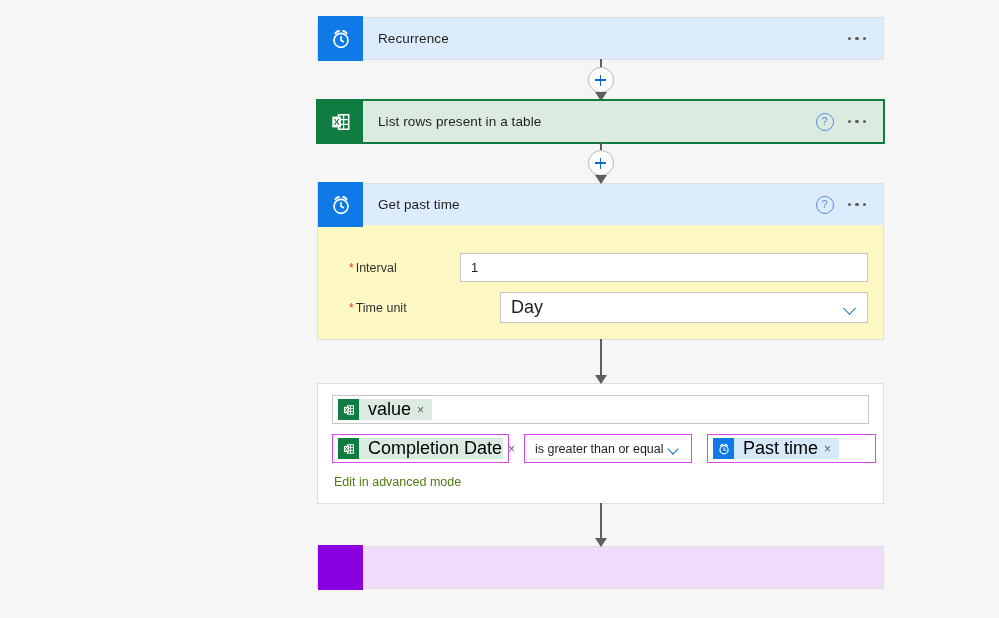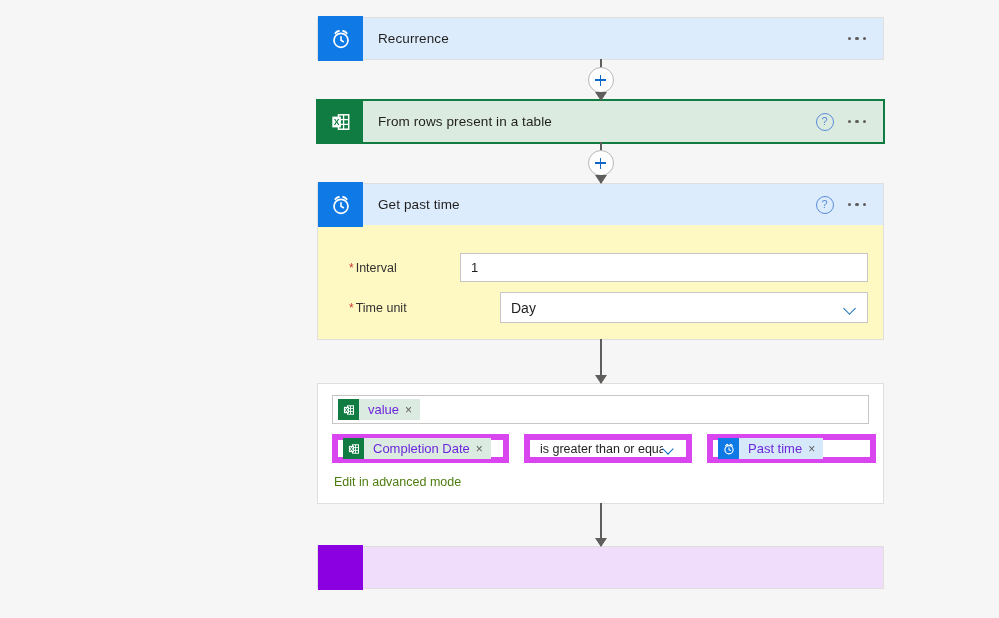--- a/index.html
+++ b/index.html
@@ -151,21 +151,21 @@
 
   .select-input {
     flex: 1 1 auto;
     height: 31px;
     border: 1px solid #c8c6c4;
     background: #fff;
     display: flex;
     align-items: center;
     justify-content: space-between;
     padding: 0 10px;
-    font-size: 14px;
+    font-size: 18px;
     color: #201f1e;
     box-sizing: border-box;
   }
 
   .chev {
     width: 13px;
     height: 8px;
     position: relative;
     flex: 0 0 13px;
   }
@@ -207,21 +207,21 @@
     margin-bottom: 10px;
   }
 
   .cond-row {
     display: flex;
     align-items: center;
     gap: 15px;
   }
 
   .cond-box {
-    border: 6px solid #d946ef;
+    border: 1px solid #d946ef;
     background: #fff;
     height: 29px;
     display: flex;
     align-items: center;
     box-sizing: border-box;
     padding: 0 5px;
   }
   .cond-box.left  { width: 177px; flex: 0 0 177px; }
   .cond-box.mid   { width: 168px; flex: 0 0 168px; padding: 0 10px; justify-content: space-between; }
   .cond-box.right { width: 169px; flex: 0 0 169px; }
@@ -248,22 +248,22 @@
     height: 21px;
     flex: 0 0 21px;
     display: flex;
     align-items: center;
     justify-content: center;
   }
   .token-icon.green { background: #107c41; }
   .token-icon.blue  { background: #0f7ae5; }
 
   .token-label {
-    font-size: 13px;
-    color: #6d28d9;
+    font-size: 18px;
+    color: #000000;
     padding: 0 6px 0 9px;
     white-space: nowrap;
   }
   .token-x {
     font-size: 12px;
     color: #605e5c;
     padding-right: 8px;
     line-height: 1;
     font-family: "Liberation Sans", sans-serif;
   }
@@ -365,21 +365,21 @@
         <div class="icon-tile green">
           <svg width="24" height="24" viewBox="0 0 24 24" aria-hidden="true">
             <rect x="9.5" y="4.8" width="10.2" height="14.4" fill="none" stroke="#fff" stroke-width="1.5"></rect>
             <line x1="9.5" y1="9.6" x2="19.7" y2="9.6" stroke="#fff" stroke-width="1.3"></line>
             <line x1="9.5" y1="14.4" x2="19.7" y2="14.4" stroke="#fff" stroke-width="1.3"></line>
             <line x1="14.6" y1="4.8" x2="14.6" y2="19.2" stroke="#fff" stroke-width="1.3"></line>
             <rect x="3.3" y="6.6" width="8.6" height="10.8" fill="#fff"></rect>
             <text x="7.6" y="14.6" font-family="Liberation Sans, sans-serif" font-size="8.6" font-weight="bold" fill="#107c41" text-anchor="middle">X</text>
           </svg>
         </div>
-        <div class="card-title">From rows present in a table</div>
+        <div class="card-title">List rows present in a table</div>
         <div class="header-actions">
           <div class="help-icon">?</div>
           <div class="ellipsis">
               <span></span>
               <span></span>
               <span></span>
             </div>
         </div>
       </div>
     </div>

